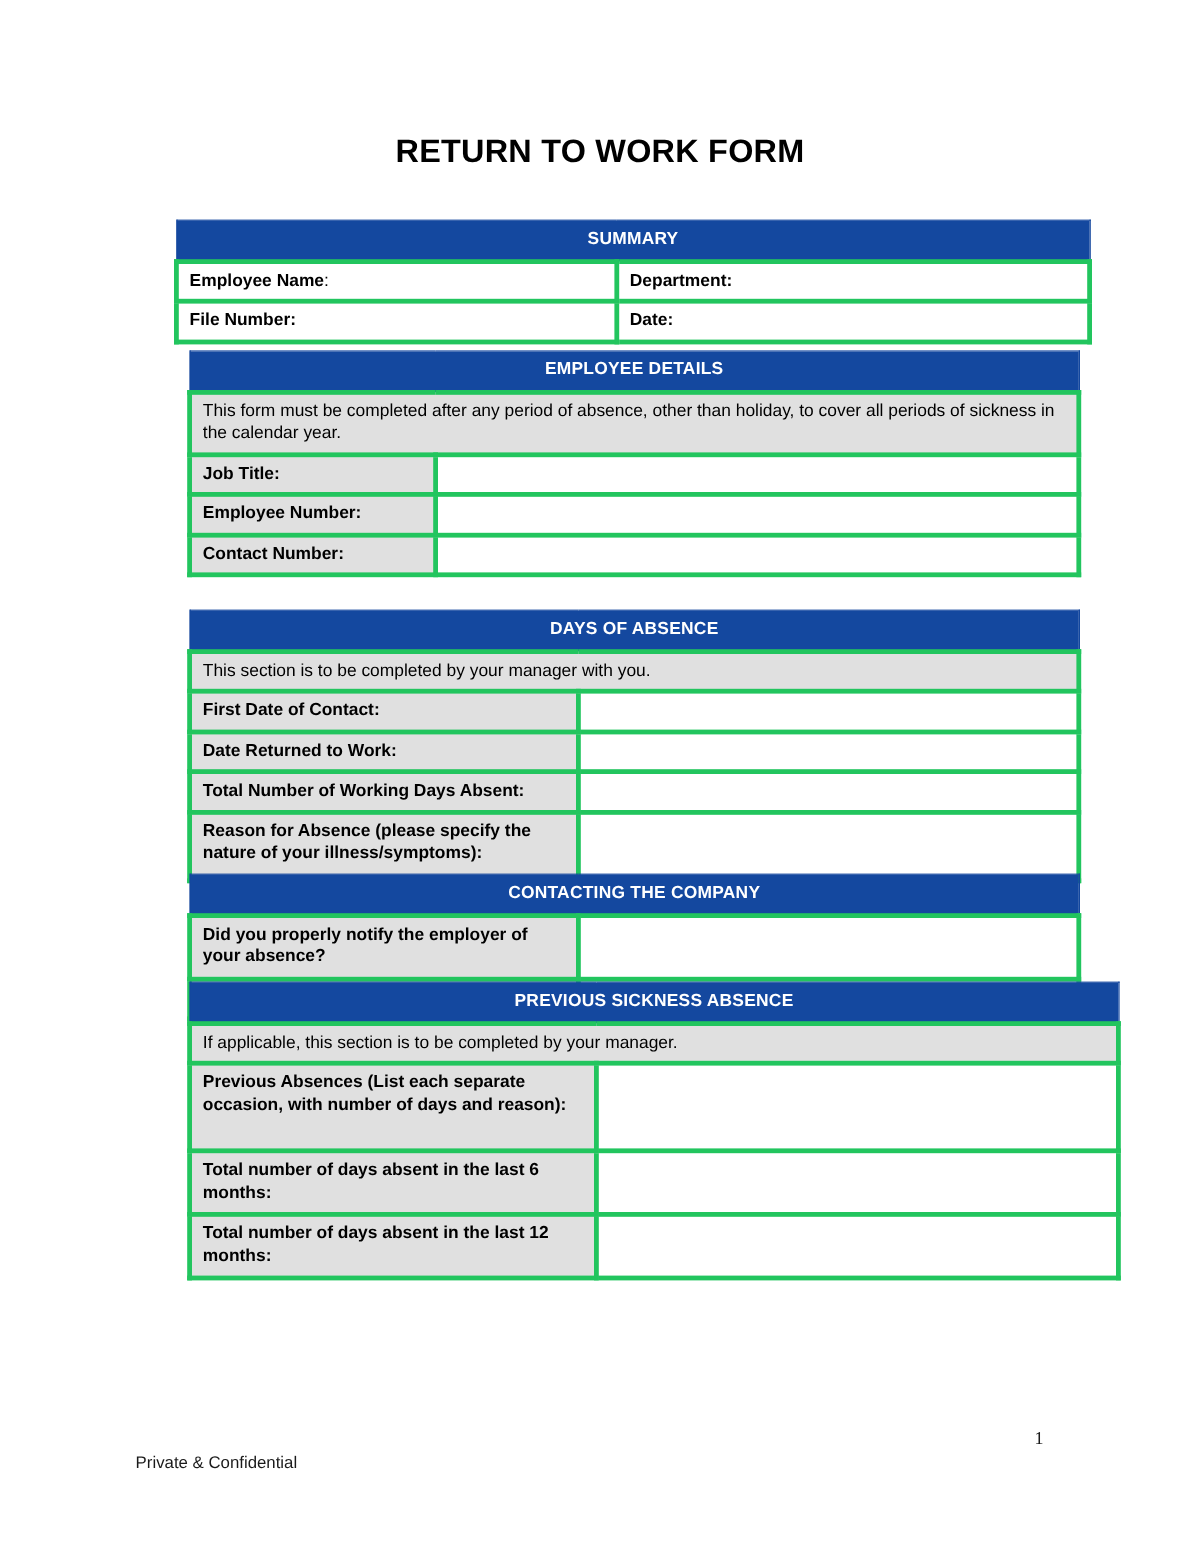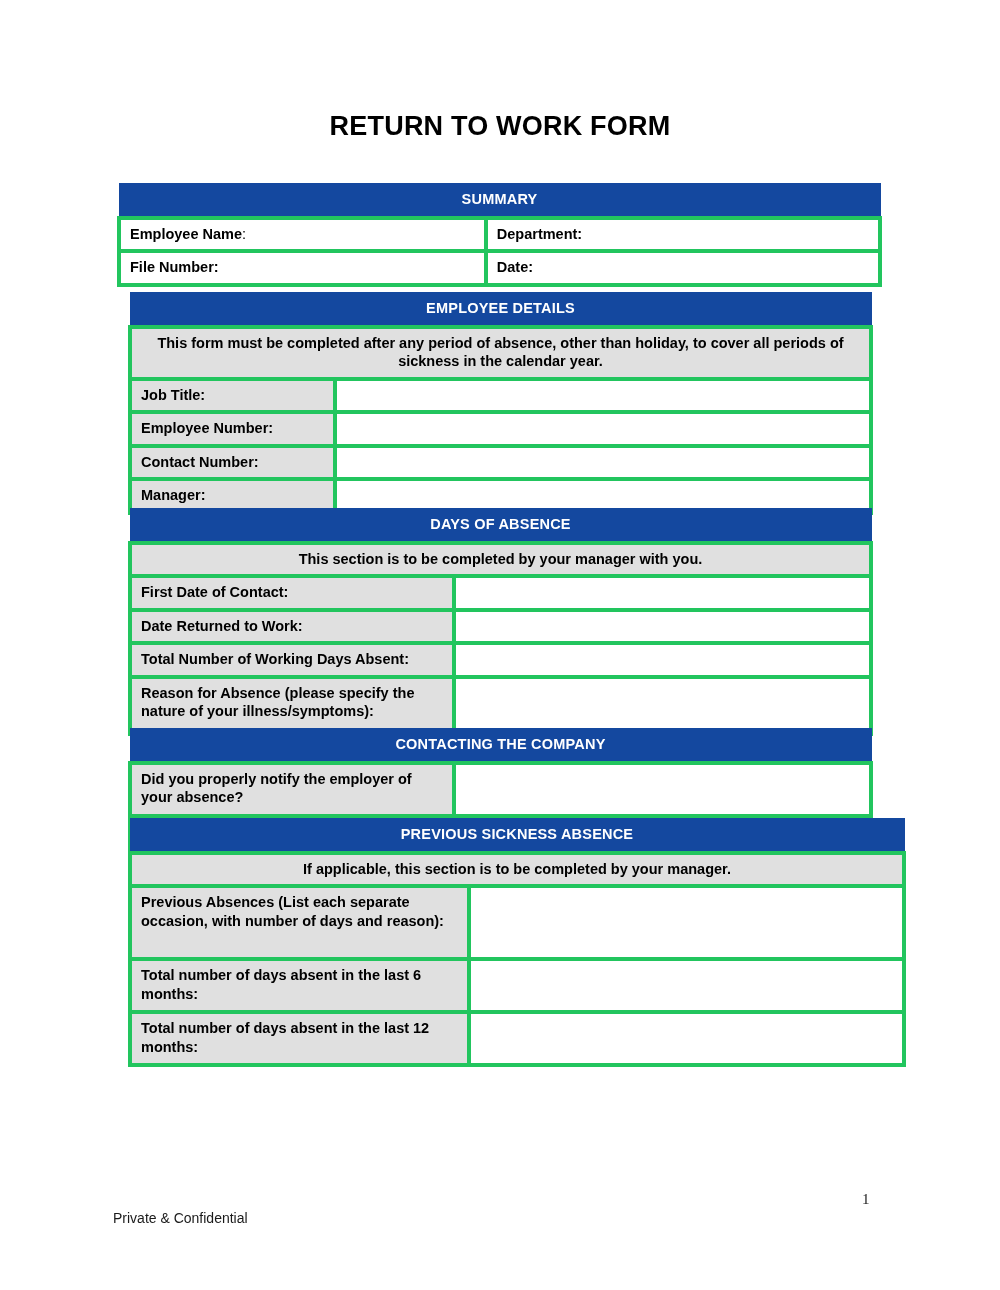--- a/index.html
+++ b/index.html
@@ -38,20 +38,21 @@
 
   
   .section {
     position: absolute;
     box-sizing: border-box;
   }
   .section table {
     border-collapse: collapse;
     width: 100%;
     table-layout: fixed;
+    margin-left: 28px;
   }
   .section td {
     border: 4px solid #22c55e;
     padding: 5px 9px 6px 9px;
     font-size: 14.5px;
     line-height: 1.28;
     vertical-align: top;
     background: #ffffff;
   }
   .band {
@@ -60,23 +61,22 @@
     font-weight: bold;
     font-size: 18px;
     text-align: center;
     letter-spacing: 0.2px;
     padding-top: 6px !important;
     padding-bottom: 7px !important;
     border: 1px solid #14489f !important;
   }
   .instruction {
     background: #e0e0e0 !important;
-    font-weight: bold;
+    font-weight: normal;
     font-size: 14.5px;
-    text-align: center;
   }
   .label-cell {
     background: #e0e0e0 !important;
     font-weight: bold;
   }
   .label-plain {
     background: #ffffff !important;
     font-weight: bold;
   }
   .label-plain .thin {
@@ -157,24 +157,20 @@
           <td class="blank-cell"></td>
         </tr>
         <tr>
           <td class="label-cell">Employee Number:</td>
           <td class="blank-cell"></td>
         </tr>
         <tr>
           <td class="label-cell">Contact Number:</td>
           <td class="blank-cell"></td>
         </tr>
-        <tr>
-          <td class="label-cell">Manager:</td>
-          <td class="blank-cell"></td>
-        </tr>
       </tbody>
     </table>
   </div>
 
   <div class="section" id="absence-section">
     <table>
       <colgroup>
           <col style="width:43.7%">
           <col style="width:56.3%">
         </colgroup>

